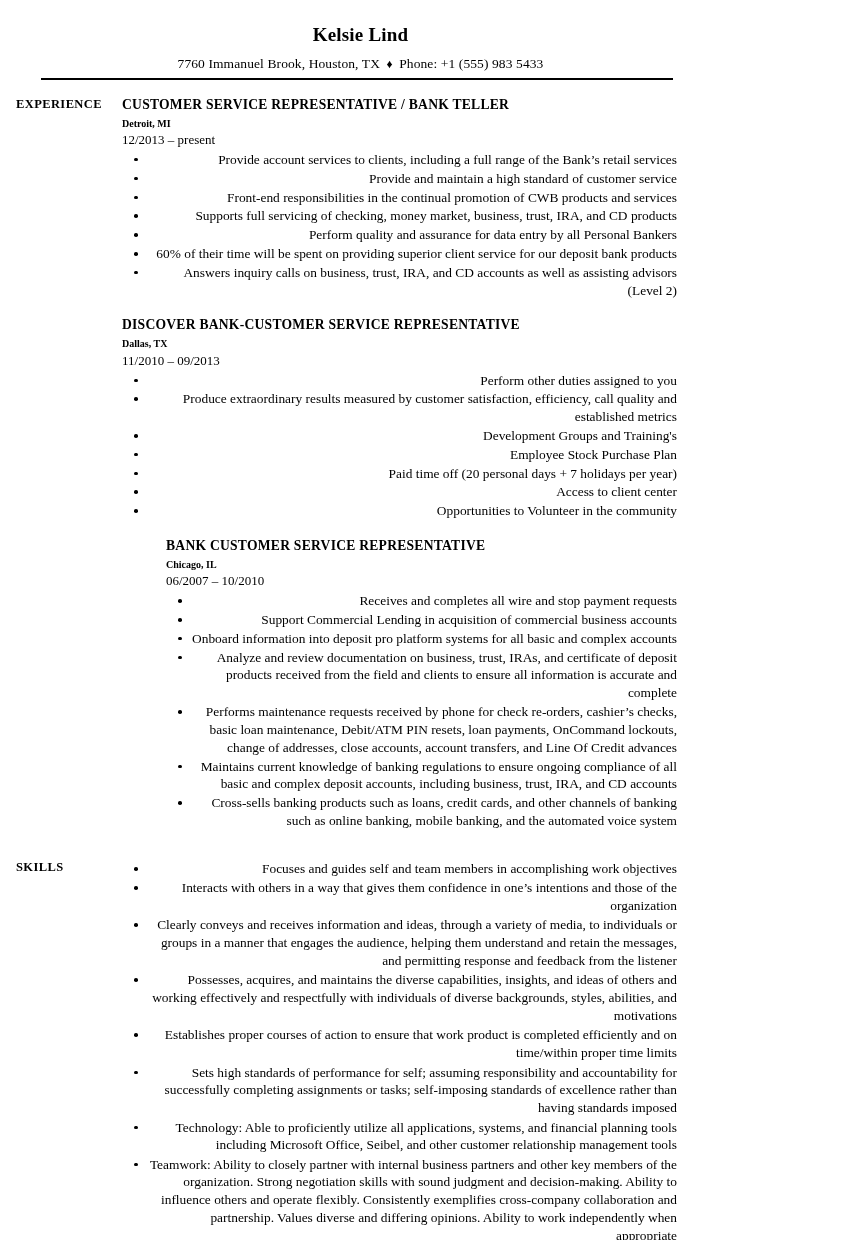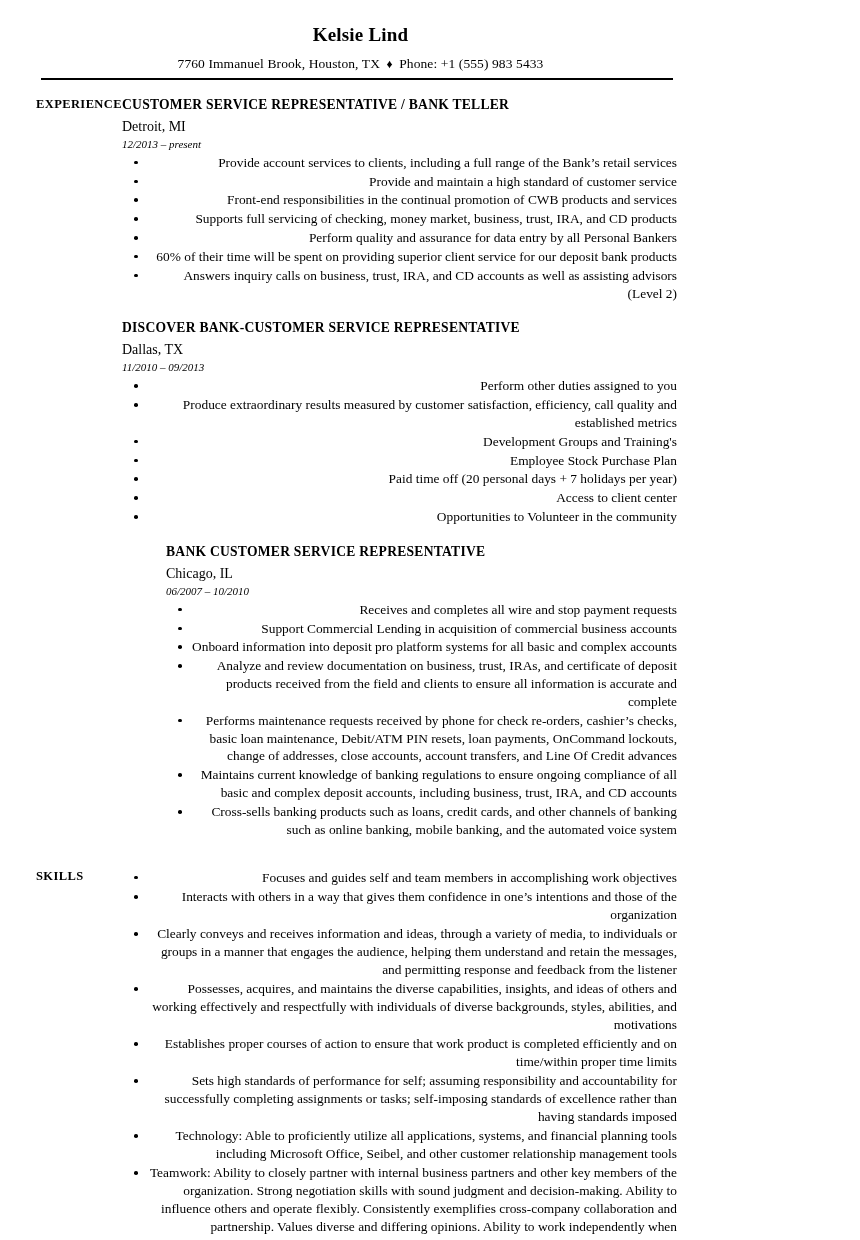--- a/index.html
+++ b/index.html
@@ -54,21 +54,21 @@
   .content {
     margin-top: 16px;
   }
   .section {
     display: flex;
     align-items: flex-start;
   }
   .sec-label {
     width: 122px;
     flex: 0 0 122px;
-    padding-left: 36px;
+    padding-left: 16px;
     box-sizing: border-box;
     font-size: 12.5px;
     font-weight: bold;
     letter-spacing: 0.4px;
     line-height: 1.25;
     padding-top: 1px;
   }
   .sec-body {
     flex: 1 1 auto;
     padding-right: 44px;
@@ -78,29 +78,28 @@
   .job { margin-bottom: 17px; }
   .job:last-child { margin-bottom: 0; margin-left: 44px; }
 
   .job-title {
     font-size: 13.6px;
     font-weight: bold;
     letter-spacing: 0.25px;
     line-height: 1.3;
   }
   .job-loc {
-    font-size: 14px;
-    font-weight: normal;
+    font-size: 10px;
+    font-weight: bold;
     line-height: 1.45;
     margin-top: 3px;
   }
   .job-dates {
-    font-size: 11px;
+    font-size: 13px;
     line-height: 1.45;
-    font-style: italic;
   }
 
   ul.bullets {
     list-style: none;
     margin: 1px 0 0 0;
     padding: 0;
   }
   ul.bullets > li {
     position: relative;
     font-size: 13.4px;

